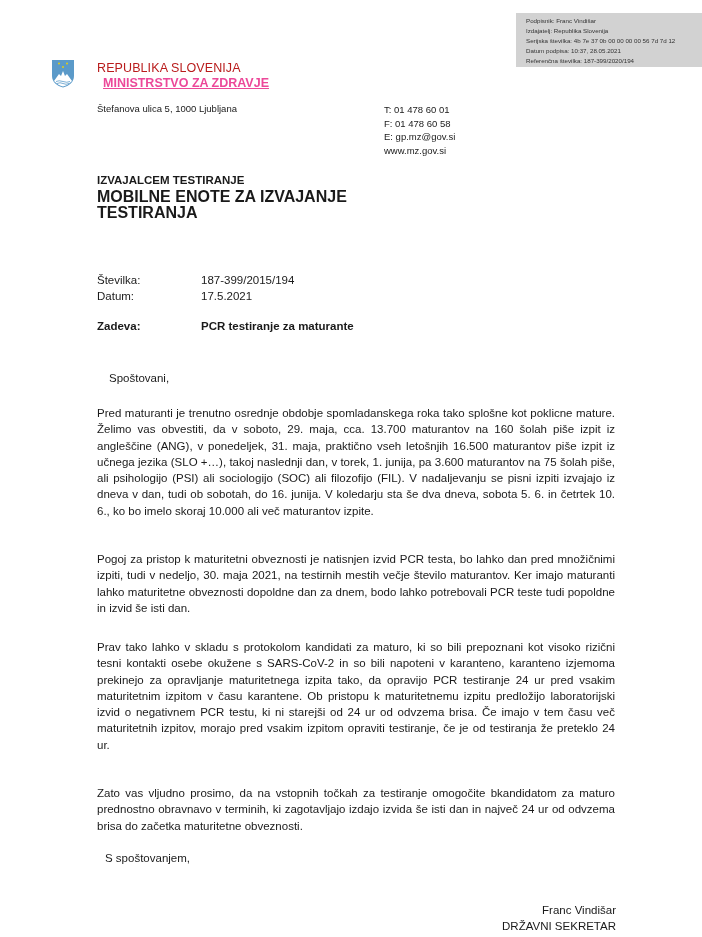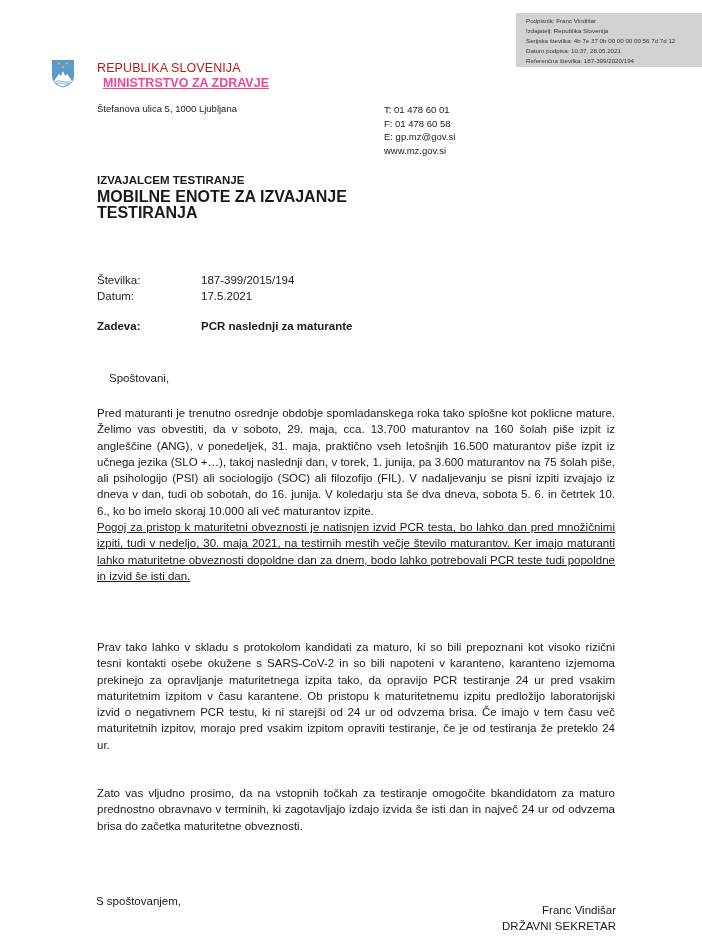--- a/index.html
+++ b/index.html
@@ -21,22 +21,22 @@
   .recip2 { position: absolute; left: 97px; top: 189px; font-size: 16px; font-weight: bold; line-height: 15.5px; width: 260px; }
 
   .meta-row { position: absolute; left: 97px; font-size: 11.5px; }
   .meta-row .lbl { position: absolute; left: 0; white-space: nowrap; }
   .meta-row .val { position: absolute; left: 104px; white-space: nowrap; }
   .r1 { top: 274px; } .r2 { top: 290px; } .r3 { top: 320px; font-weight: bold; }
 
   .greeting { position: absolute; left: 109px; top: 372px; font-size: 11.5px; }
   .para { position: absolute; left: 97px; width: 518px; font-size: 11.5px; line-height: 16.3px;
           text-align: justify; margin-top: 7px; }
-  .p1 { top: 398px; } .p2 { top: 512px; text-decoration: underline; } .p3 { top: 632px; } .p4 { top: 778px; }
-  .closing { position: absolute; left: 96px; top: 852px; font-size: 11.5px; margin-top: 43px; }
+  .p1 { top: 398px; } .p2 { top: 544px; } .p3 { top: 632px; } .p4 { top: 778px; }
+  .closing { position: absolute; left: 105px; top: 852px; font-size: 11.5px; }
   .signer { position: absolute; right: 86px; top: 902px; text-align: right; font-size: 11.5px; line-height: 16px; }
 </style>
 </head>
 <body>
 
 <div class="sigbox">
   <div>Podpisnik: Franc Vindišar</div>
   <div>Izdajatelj: Republika Slovenija</div>
   <div>Serijska številka: 4b 7e 37 0b 00 00 00 00 56 7d 7d 12</div>
   <div>Datum podpisa: 10:37, 28.05.2021</div>
@@ -70,21 +70,21 @@
 <div class="meta-row r1">
   <span class="lbl">Številka:</span>
   <span class="val">187-399/2015/194</span>
 </div>
 <div class="meta-row r2">
   <span class="lbl">Datum:</span>
   <span class="val">17.5.2021</span>
 </div>
 <div class="meta-row r3">
   <span class="lbl">Zadeva:</span>
-  <span class="val">PCR naslednji za maturante</span>
+  <span class="val">PCR testiranje za maturante</span>
 </div>
 
 <div class="greeting">Spoštovani,</div>
 <div class="para p1">Pred maturanti je trenutno osrednje obdobje spomladanskega roka tako splošne kot poklicne mature. Želimo vas obvestiti, da v soboto, 29. maja, cca. 13.700 maturantov na 160 šolah piše izpit iz angleščine (ANG), v ponedeljek, 31. maja, praktično vseh letošnjih 16.500 maturantov piše izpit iz učnega jezika (SLO +…), takoj naslednji dan, v torek, 1. junija, pa 3.600 maturantov na 75 šolah piše, ali psihologijo (PSI) ali sociologijo (SOC) ali filozofijo (FIL). V nadaljevanju se pisni izpiti izvajajo iz dneva v dan, tudi ob sobotah, do 16. junija. V koledarju sta še dva dneva, sobota 5. 6. in četrtek 10. 6., ko bo imelo skoraj 10.000 ali več maturantov izpite.</div>
 <div class="para p2">Pogoj za pristop k maturitetni obveznosti je natisnjen izvid PCR testa, bo lahko dan pred množičnimi izpiti, tudi v nedeljo, 30. maja 2021, na testirnih mestih večje število maturantov. Ker imajo maturanti lahko maturitetne obveznosti dopoldne dan za dnem, bodo lahko potrebovali PCR teste tudi popoldne in izvid še isti dan.</div>
 <div class="para p3">Prav tako lahko v skladu s protokolom kandidati za maturo, ki so bili prepoznani kot visoko rizični tesni kontakti osebe okužene s SARS-CoV-2 in so bili napoteni v karanteno, karanteno izjemoma prekinejo za opravljanje maturitetnega izpita tako, da opravijo PCR testiranje 24 ur pred vsakim maturitetnim izpitom v času karantene. Ob pristopu k maturitetnemu izpitu predložijo laboratorijski izvid o negativnem PCR testu, ki ni starejši od 24 ur od odvzema brisa. Če imajo v tem času več maturitetnih izpitov, morajo pred vsakim izpitom opraviti testiranje, če je od testiranja že preteklo 24 ur.</div>
 <div class="para p4">Zato vas vljudno prosimo, da na vstopnih točkah za testiranje omogočite bkandidatom za maturo prednostno obravnavo v terminih, ki zagotavljajo izdajo izvida še isti dan in največ 24 ur od odvzema brisa do začetka maturitetne obveznosti.</div>
 
 <div class="closing">S spoštovanjem,</div>
 

